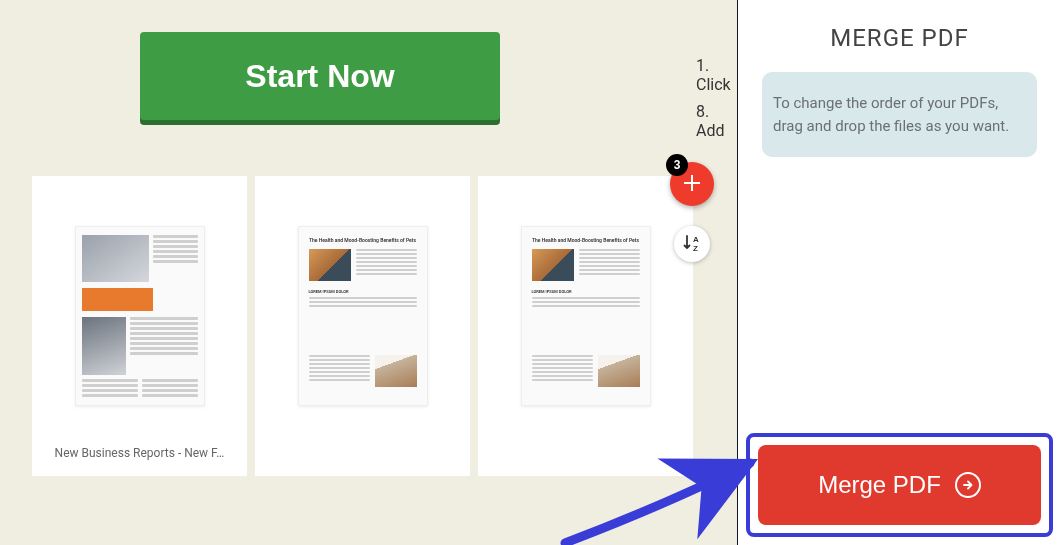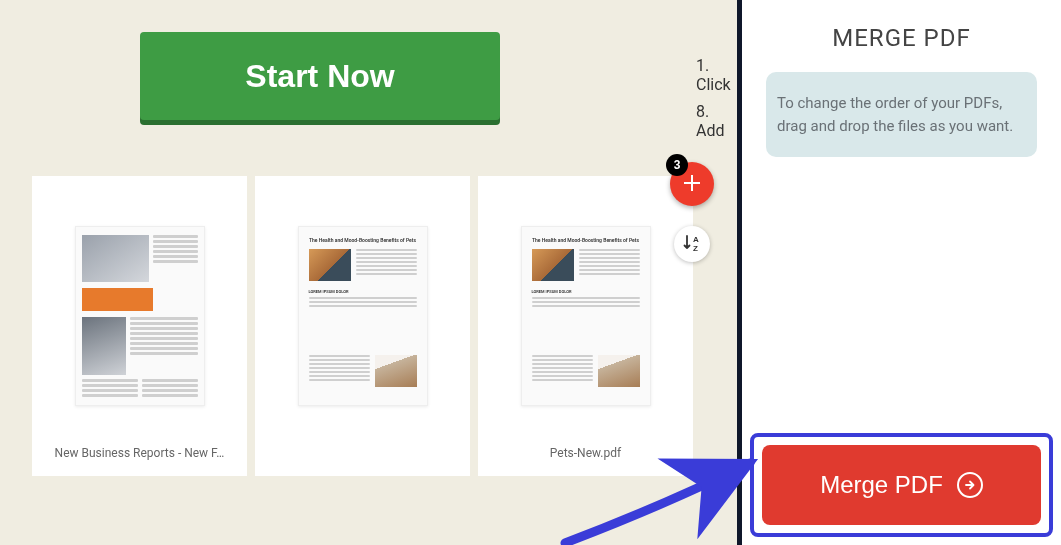--- a/index.html
+++ b/index.html
@@ -44,21 +44,21 @@
     .thumb2 .lines .l { background: #cfcfcf; height: 2px; border-radius: 1px; }
     .thumb2 .sub { font-size: 4px; color: #333; font-weight: 600; align-self: flex-start; margin-bottom: 3px; }
 
     
     .float-controls { position: absolute; left: 670px; top: 162px; display: flex; flex-direction: column; gap: 20px; align-items: center; z-index: 5; }
     .add-btn { width: 44px; height: 44px; border-radius: 50%; background: #ee3b2b; border: none; color: white; font-size: 28px; line-height: 1; cursor: pointer; position: relative; box-shadow: 0 2px 5px rgba(0,0,0,0.3); display: flex; align-items: center; justify-content: center; }
     .badge { position: absolute; top: -8px; left: -4px; width: 22px; height: 22px; border-radius: 50%; background: #000; color: #fff; font-size: 12px; font-weight: 700; display: flex; align-items: center; justify-content: center; }
     .sort-btn { width: 36px; height: 36px; border-radius: 50%; background: #fff; border: none; cursor: pointer; box-shadow: 0 1px 4px rgba(0,0,0,0.25); display: flex; align-items: center; justify-content: center; font-size: 12px; font-weight: 700; color: #333; }
 
     
-    .sidebar { position: absolute; right: 0; top: 0; width: 324px; height: 545px; background: #fff; border-left: 5px solid #0f172a; display: flex; flex-direction: column; }
+    .sidebar { position: absolute; right: 0; top: 0; width: 324px; height: 545px; background: #fff; border-left: 1px solid #0f172a; display: flex; flex-direction: column; }
     .sidebar-title { text-align: center; font-size: 24px; color: #444; letter-spacing: 1px; margin-top: 24px; margin-bottom: 20px; font-weight: 400; }
     .tip-box { background: #d9e8ea; margin: 0 24px; padding: 20px 11px; color: #6a7176; font-size: 15px; line-height: 1.5; border-radius: 10px; }
 
     .merge-btn-wrap { margin-top: auto; margin: auto 8px 8px 8px; border: 4px solid #3a3cd8; border-radius: 8px; padding: 8px; }
     .merge-btn { width: 100%; height: 80px; background: #e03a2f; border: none; border-radius: 8px; color: white; font-size: 24px; font-weight: 500; cursor: pointer; display: flex; align-items: center; justify-content: center; gap: 14px; }
     .merge-btn .arrow-circ { width: 26px; height: 26px; border: 2px solid #fff; border-radius: 50%; display: flex; align-items: center; justify-content: center; }
     .merge-btn .arrow-circ svg { width: 14px; height: 14px; }
 
     
     .annot-arrow { position: absolute; left: 555px; top: 455px; pointer-events: none; }
@@ -187,21 +187,20 @@
               <div class="l"></div>
               <div class="l"></div>
               <div class="l"></div>
               <div class="l"></div>
               <div class="l"></div>
               <div class="l"></div>
             </div>
           <div class="img dog"></div>
         </div>
       </div>
-      <div class="file-label">Pets-New.pdf</div>
     </div>
 
   </div>
 
   <div class="float-controls">
     <button class="add-btn">
       <span class="badge">3</span>
       <span>
         <svg width="20" height="20" viewBox="0 0 20 20">
             <path d="M9 2h2v16H9zM2 9h16v2H2z" fill="white"></path>

